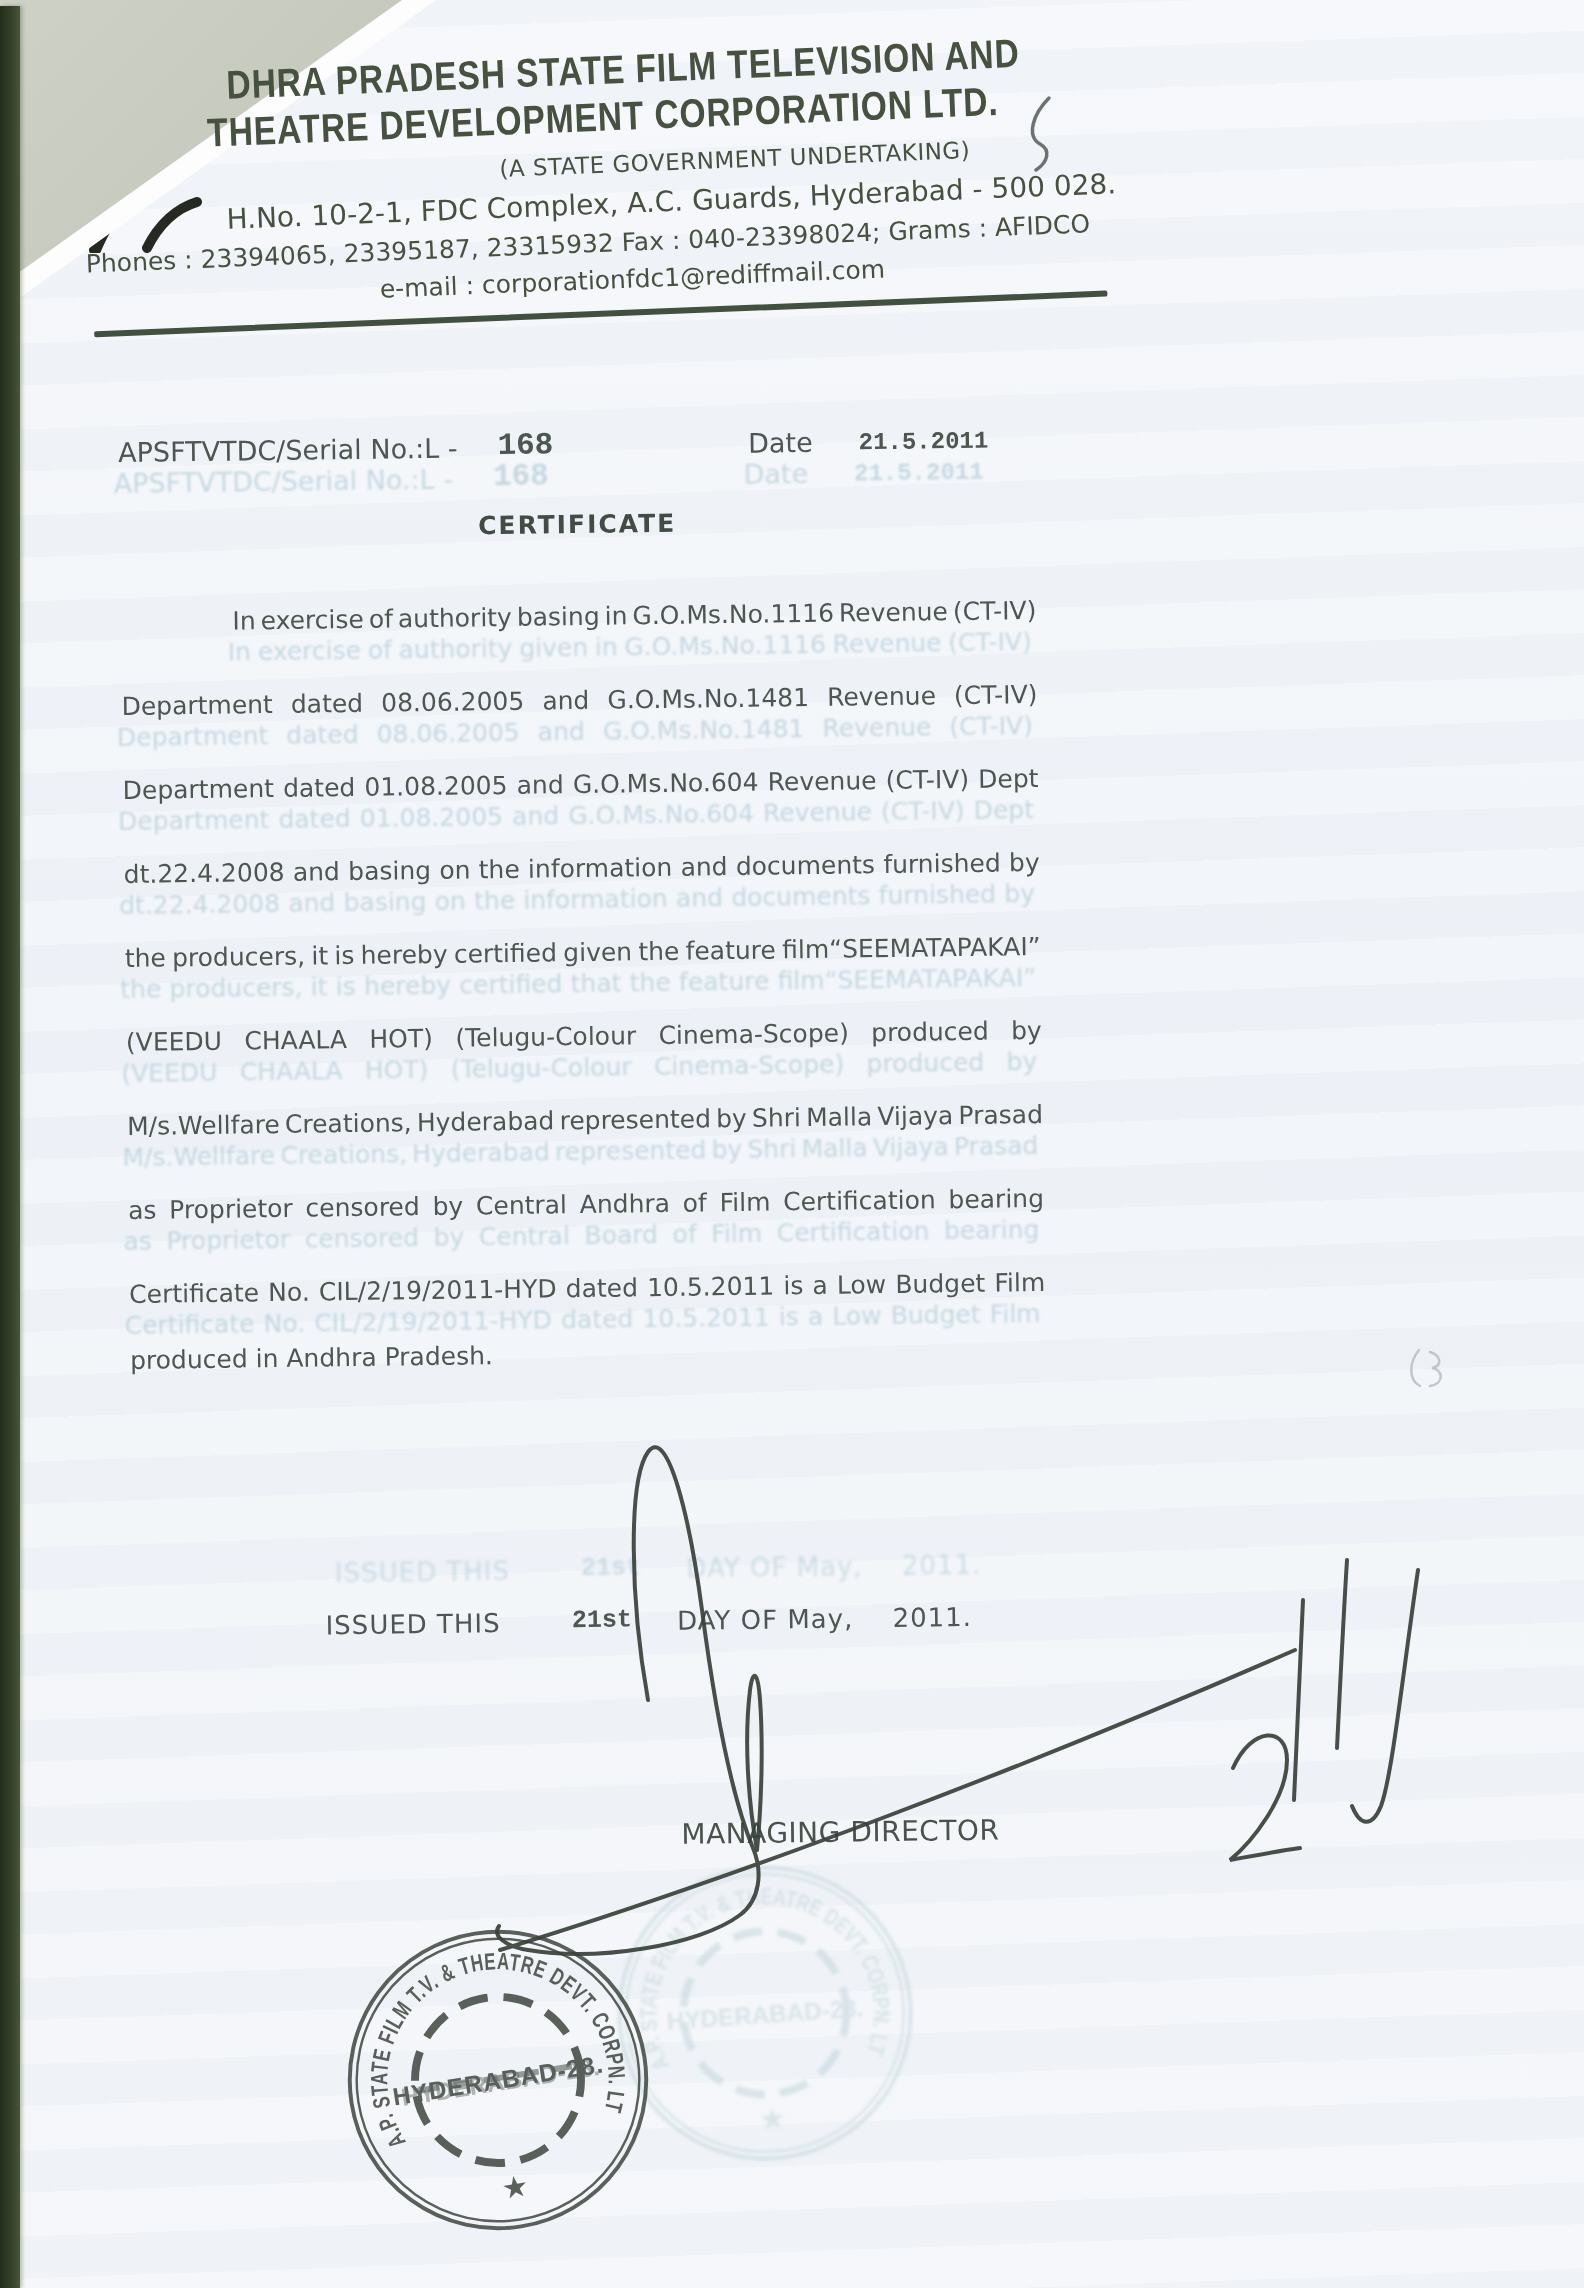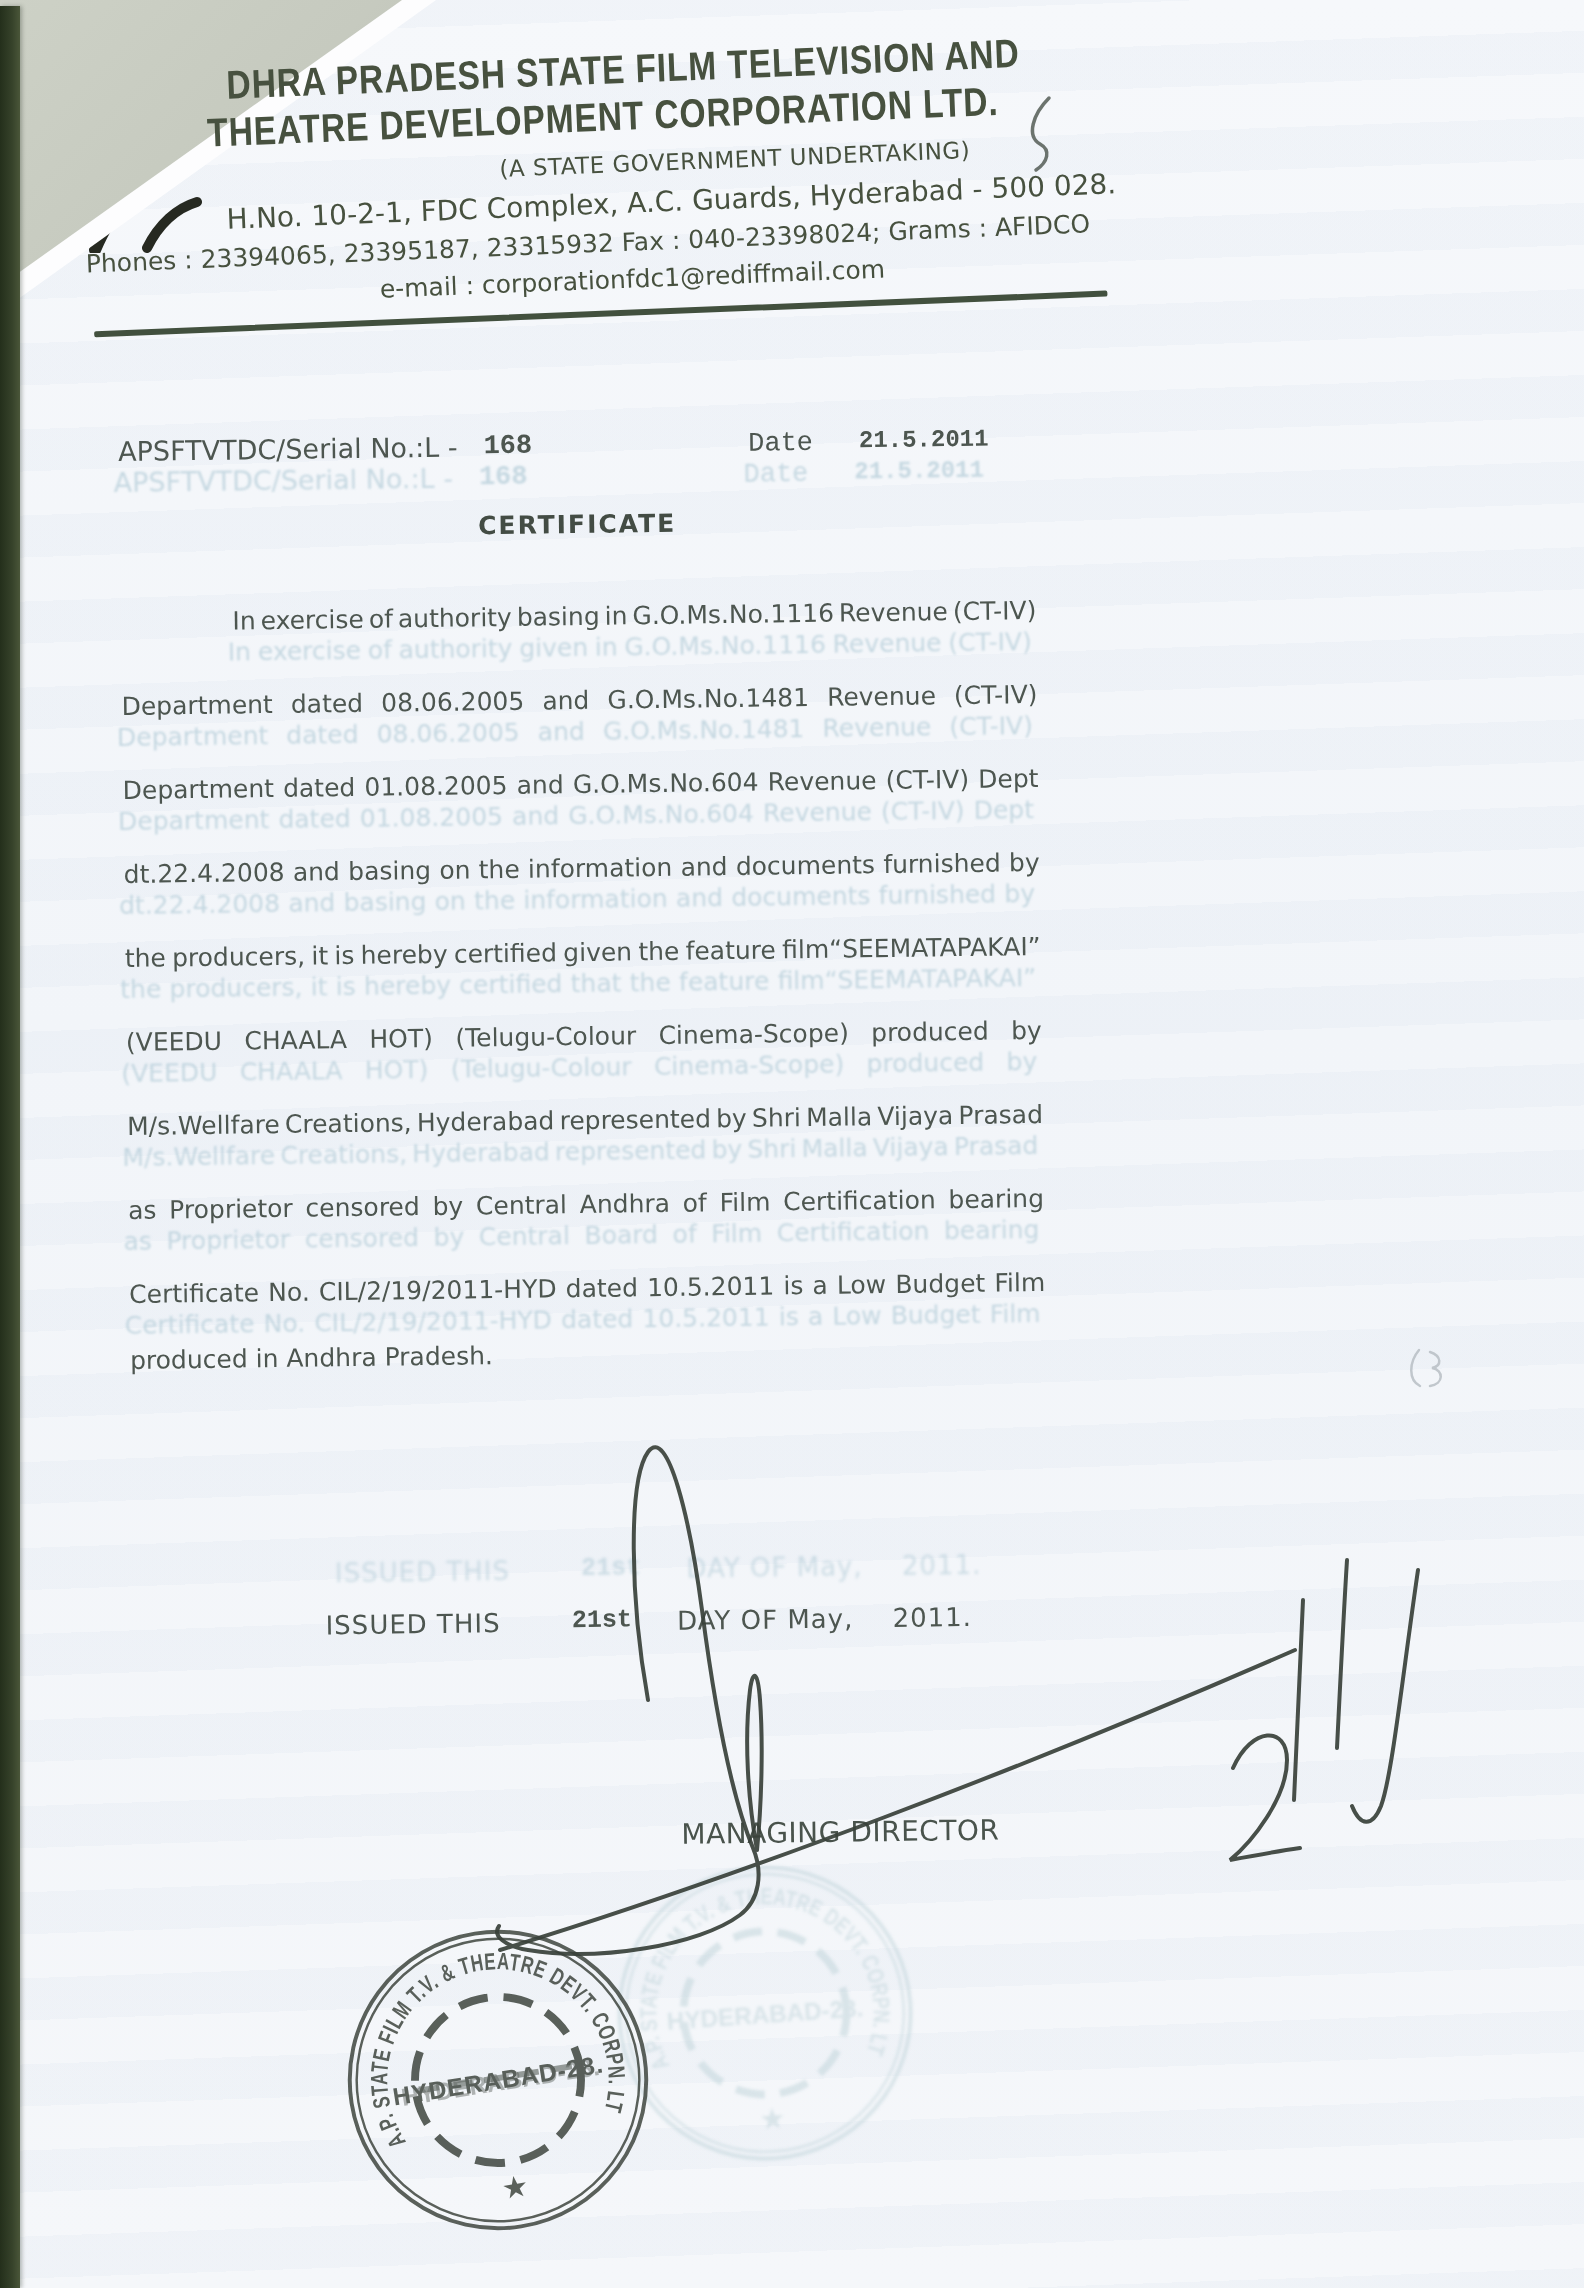--- a/index.html
+++ b/index.html
@@ -35,23 +35,23 @@
   
   .doc-body{position:absolute;left:118px;top:436px;width:916px;z-index:7;
         transform:rotate(-.75deg);transform-origin:top left;font-size:25px;}
   .layer{position:relative;z-index:2;}
   .ghost-content{position:absolute;inset:0;z-index:1;color:#a7c4d1;opacity:.6;
         filter:blur(1.3px);transform:translate(-5px,31px);pointer-events:none;}
   .ghost-content .cert-title{opacity:0;}
   .serial-row{position:relative;height:38px;}
   .serial-label{font-size:27px;}
   .mono{font-family:"Liberation Mono","DejaVu Sans Mono",monospace;font-weight:700;}
-  .serial-value{font-size:27px;margin-left:18px;position:relative;top:-3px;}
+  .serial-value{font-size:31px;margin-left:32px;position:relative;top:-3px;}
   .date-group{position:absolute;left:630px;top:0;}
-  .date-label{font-size:27px;font-family:Liberation Mono, monospace;}
+  .date-label{font-size:27px;}
   .date-value{font-size:24px;margin-left:38px;position:relative;top:-2px;}
   .cert-title{margin-top:42px;text-align:center;font-weight:700;font-size:25px;
         letter-spacing:2px;color:#434c44;}
   .paragraph{margin-top:28px;}
   .bline{height:84px;display:flex;align-items:flex-end;padding-bottom:20px;box-sizing:border-box;}
   .jline{justify-content:space-between;white-space:nowrap;}
   .jline span{display:inline-block;}
   .indent{padding-left:112px;}
   .plain{display:block;line-height:64px;height:84px;}
   .issued-row{position:relative;margin-top:200px;height:44px;font-size:26px;letter-spacing:1px;white-space:nowrap;}

